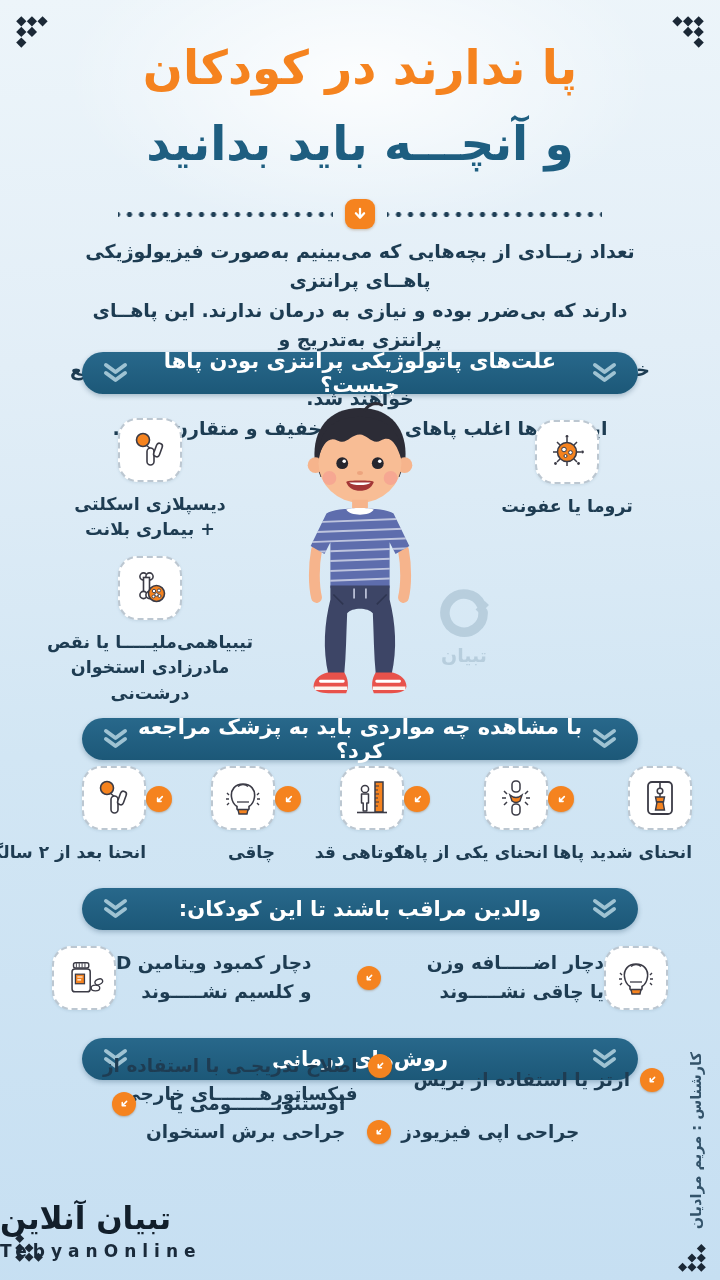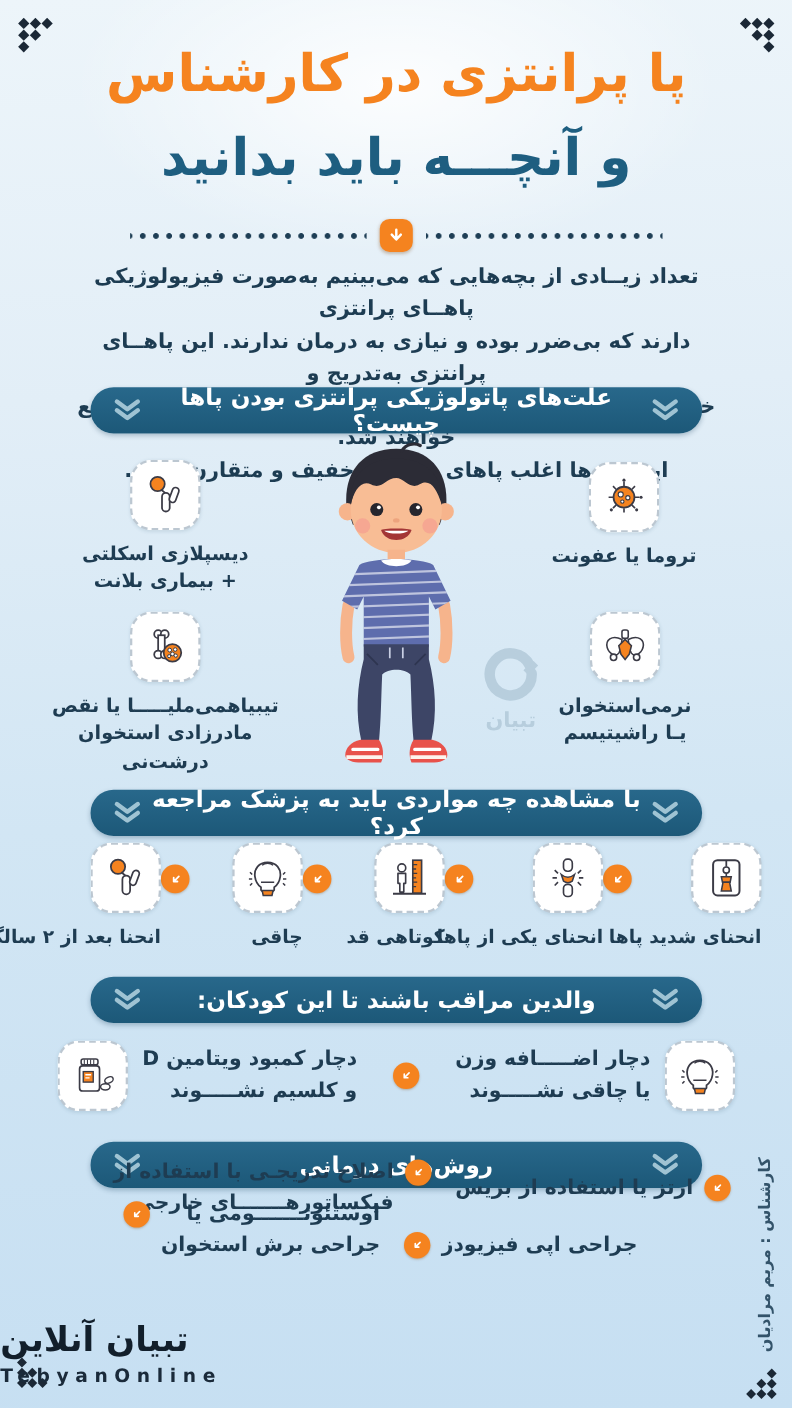--- a/index.html
+++ b/index.html
@@ -37,21 +37,21 @@
   
   .badge{width:26px;height:26px;border-radius:50%;background:#f5831f;display:flex;align-items:center;justify-content:center;flex:0 0 auto;box-shadow:0 1px 2px rgba(120,60,0,.3);}
   .badge.small{width:24px;height:24px;}
   
   .doctor-row{top:766px;left:28px;width:664px;display:flex;justify-content:space-between;align-items:flex-start;}
   .doc-item{display:flex;flex-direction:column;align-items:flex-start;gap:10px;width:118px;}
   .doc-item .lbl{white-space:nowrap;font-size:17px;}
   .doctor-row .badge{margin-top:20px;}
   
   .parents-row{top:946px;left:52px;width:616px;display:flex;align-items:center;justify-content:space-between;}
-  .pgroup{display:flex;align-items:center;gap:13px;}
+  .pgroup{display:flex;align-items:center;}
   .pgroup .lbl{font-size:18.5px;text-align:right;line-height:1.55;}
   
   .treat-col{display:flex;flex-direction:row;gap:22px;}
   .treat-right{top:1052px;right:56px;align-items:center;}
   .treat-left{top:1090px;left:112px;align-items:flex-end;}
   .treat-item{display:flex;align-items:flex-start;gap:10px;}
   .treat-item .lbl{font-size:18.5px;text-align:right;line-height:1.5;}
   .treat-item .badge{margin-top:2px;}
   
   .logo{top:1200px;left:0;width:720px;text-align:left;}
@@ -104,21 +104,21 @@
     <g fill="#1b2836">
         <rect x="-3.4" y="-3.4" width="6.8" height="6.8" transform="translate(27 7) rotate(45)"></rect>
         <rect x="-3.4" y="-3.4" width="6.8" height="6.8" transform="translate(27 17) rotate(45)"></rect>
         <rect x="-3.4" y="-3.4" width="6.8" height="6.8" transform="translate(17 17) rotate(45)"></rect>
         <rect x="-3.4" y="-3.4" width="6.8" height="6.8" transform="translate(27 27) rotate(45)"></rect>
         <rect x="-3.4" y="-3.4" width="6.8" height="6.8" transform="translate(17 27) rotate(45)"></rect>
         <rect x="-3.4" y="-3.4" width="6.8" height="6.8" transform="translate(7 27) rotate(45)"></rect>
       </g>
   </svg>
 
-  <div class="abs t1">پا پرانتزی در کارشناس</div>
+  <div class="abs t1">پا ندارند در کودکان</div>
   <div class="abs t2">و آنچـــه باید بدانید</div>
 
   <div class="abs sep">
     <div class="dots"></div>
     <div class="sep-badge">
       <svg width="18" height="18" viewBox="0 0 24 24">
           <path d="M12 5 V 16 M6.5 11 L12 17 L17.5 11" fill="none" stroke="#fff" stroke-width="3" stroke-linecap="round" stroke-linejoin="round"></path>
         </svg>
     </div>
     <div class="dots"></div>
@@ -196,34 +196,20 @@
             <circle cx="26.5" cy="26.5" r="1.7"></circle>
             <circle cx="23.5" cy="28.5" r="1.4"></circle>
             <circle cx="29.5" cy="28" r="1.5"></circle>
           </g>
       </svg>
     </div>
     <div class="lbl">تیبیاهمی‌ملیـــــا یا نقص
 مادرزادی استخوان درشت‌نی</div>
   </div>
 
-  <div class="abs cause" style="top:556px;left:463px">
-    <div class="tile">
-      <svg width="42" height="40" viewBox="0 0 44 40">
-        <rect x="19" y="4" width="6" height="8" rx="2" fill="#fff" stroke="#3b3b46" stroke-width="1.5"></rect>
-        <path d="M19 13 C9 8 3 14 5 21 C7 27 13 30 16 26 L18 22 Z" fill="#fff" stroke="#3b3b46" stroke-width="1.5"></path>
-        <path d="M25 13 C35 8 41 14 39 21 C37 27 31 30 28 26 L26 22 Z" fill="#fff" stroke="#3b3b46" stroke-width="1.5"></path>
-        <path d="M22 13 L28 19 L26 27 L22 32 L18 27 L16 19 Z" fill="#f5831f" stroke="#3b3b46" stroke-width="1.5"></path>
-        <circle cx="11" cy="30" r="3" fill="#fff" stroke="#3b3b46" stroke-width="1.5"></circle>
-        <circle cx="33" cy="30" r="3" fill="#fff" stroke="#3b3b46" stroke-width="1.5"></circle>
-      </svg>
-    </div>
-    <div class="lbl">نرمی‌استخوان
-یـا راشیتیسم</div>
-  </div>
 
   <svg class="abs" style="top:402px;left:271px" width="178" height="306" viewBox="0 0 180 310">
     <path d="M90 6 C58 6 42 28 44 58 L50 76 L130 76 L136 58 C138 28 122 6 90 6 Z" fill="#2c2c36"></path>
     <path d="M95 8 C99 2 106 0 112 3" fill="none" stroke="#2c2c36" stroke-width="3" stroke-linecap="round"></path>
     <circle cx="45" cy="64" r="8" fill="#f6b48c"></circle>
       <circle cx="135" cy="64" r="8" fill="#f6b48c"></circle>
     <ellipse cx="90" cy="62" rx="42" ry="40" fill="#f8bd95"></ellipse>
     <path d="M48 58 C46 30 64 15 90 15 C116 15 134 30 132 58 C127 42 121 33 111 39 C103 44 97 33 90 33 C80 33 77 44 67 39 C58 34 51 44 48 58 Z" fill="#2c2c36"></path>
     <circle cx="72" cy="62" r="6" fill="#26262e"></circle>
       <circle cx="108" cy="62" r="6" fill="#26262e"></circle>

